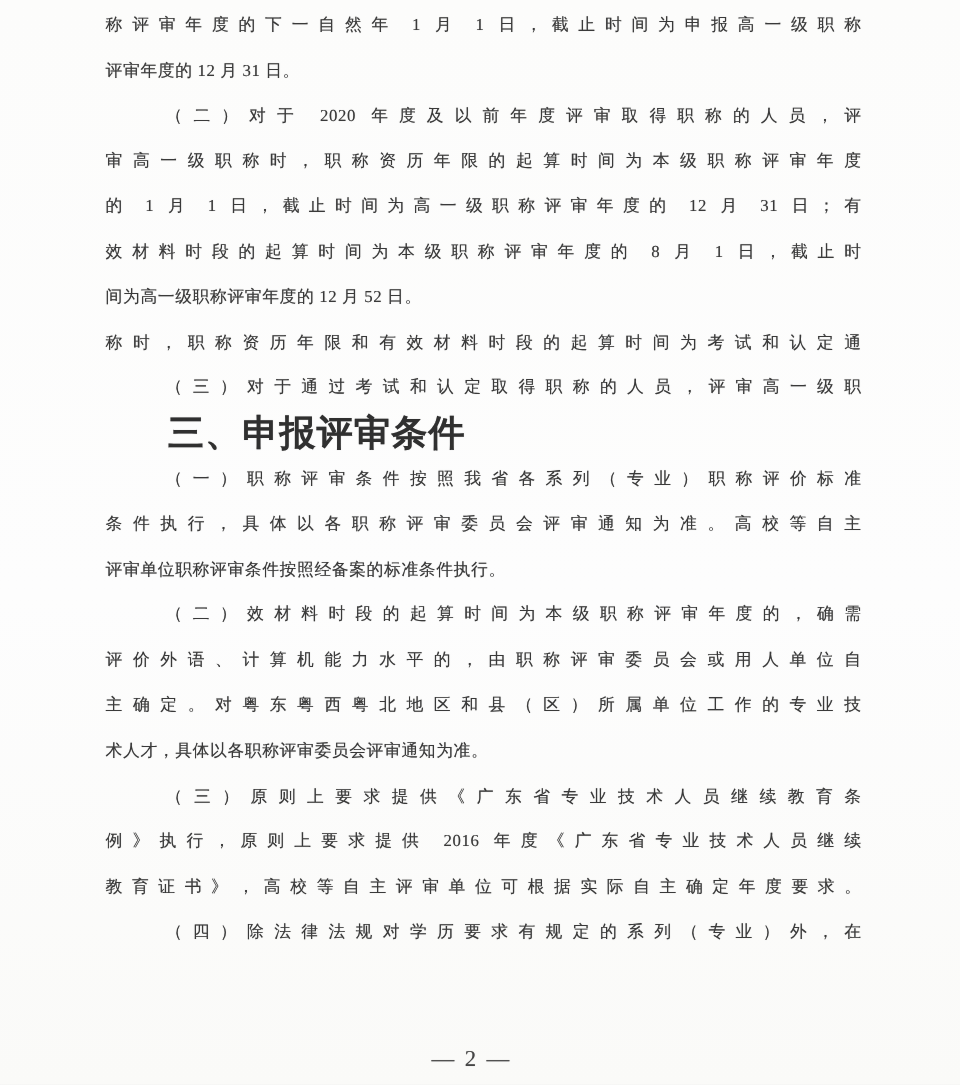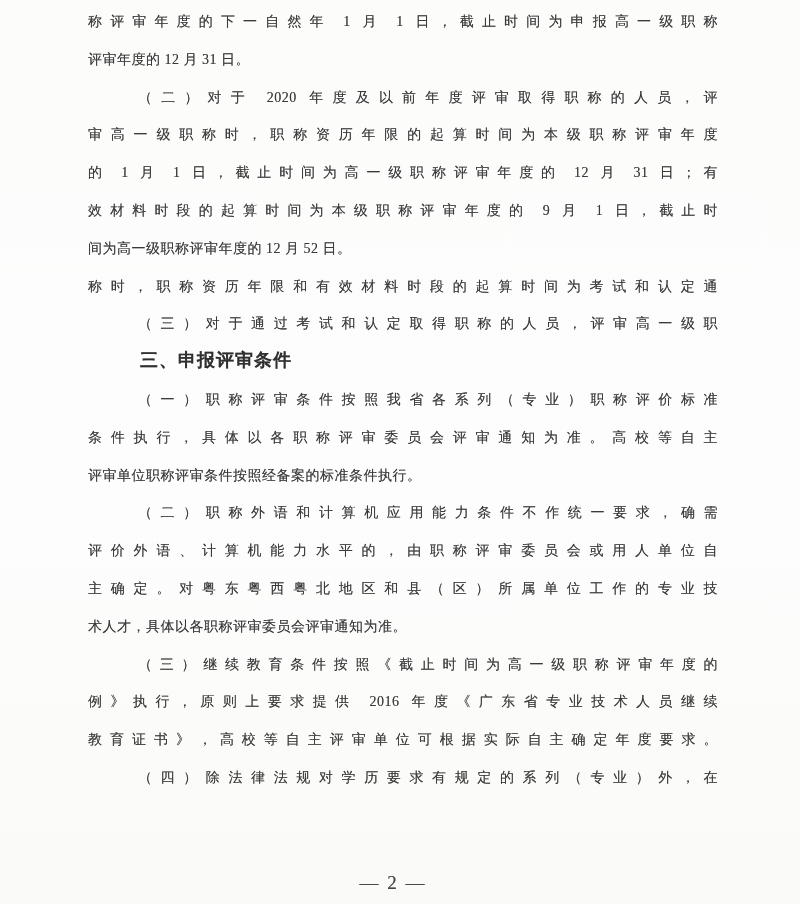--- a/index.html
+++ b/index.html
@@ -32,23 +32,23 @@
     text-shadow: 0 0 0.6px rgba(60,60,60,0.55);
   }
   .line.justify {
     white-space: normal;
     text-align: justify;
     text-align-last: justify;
     text-justify: inter-character;
   }
   .line.indent { padding-left: 50px; }
   .line.heading {
-    font-family: Liberation Mono, monospace;
+    font-family: Liberation Serif, serif;
     font-weight: 700;
-    font-size: 18px;
+    font-size: 30px;
     letter-spacing: 1px;
     padding-left: 52px;
     color: #303030;
   }
   .footer {
     position: absolute;
     left: 0;
     top: 872px;
     width: 786px;       
     text-align: center;
@@ -61,33 +61,33 @@
 </head>
 <body>
 
 <div class="page">
   <div class="doc-body" id="doc-body">
       <div class="line justify">称评审年度的下一自然年 1 月 1 日，截止时间为申报高一级职称</div>
       <div class="line">评审年度的 12 月 31 日。</div>
       <div class="line indent justify">（二）对于 2020 年度及以前年度评审取得职称的人员，评</div>
       <div class="line justify">审高一级职称时，职称资历年限的起算时间为本级职称评审年度</div>
       <div class="line justify">的 1 月 1 日，截止时间为高一级职称评审年度的 12 月 31 日；有</div>
-      <div class="line justify">效材料时段的起算时间为本级职称评审年度的 9 月 1 日，截止时</div>
+      <div class="line justify">效材料时段的起算时间为本级职称评审年度的 8 月 1 日，截止时</div>
       <div class="line">间为高一级职称评审年度的 12 月 52 日。</div>
       <div class="line justify">称时，职称资历年限和有效材料时段的起算时间为考试和认定通</div>
       <div class="line indent justify">（三）对于通过考试和认定取得职称的人员，评审高一级职</div>
       <div class="line indent heading">三、申报评审条件</div>
       <div class="line indent justify">（一）职称评审条件按照我省各系列（专业）职称评价标准</div>
       <div class="line justify">条件执行，具体以各职称评审委员会评审通知为准。高校等自主</div>
       <div class="line">评审单位职称评审条件按照经备案的标准条件执行。</div>
-      <div class="line indent justify">（二）职称外语和计算机应用能力条件不作统一要求，确需</div>
+      <div class="line indent justify">（二）效材料时段的起算时间为本级职称评审年度的，确需</div>
       <div class="line justify">评价外语、计算机能力水平的，由职称评审委员会或用人单位自</div>
       <div class="line justify">主确定。对粤东粤西粤北地区和县（区）所属单位工作的专业技</div>
       <div class="line">术人才，具体以各职称评审委员会评审通知为准。</div>
-      <div class="line indent justify">（三）继续教育条件按照《截止时间为高一级职称评审年度的</div>
+      <div class="line indent justify">（三）原则上要求提供《广东省专业技术人员继续教育条</div>
       <div class="line justify">例》执行，原则上要求提供 2016 年度《广东省专业技术人员继续</div>
       <div class="line justify">教育证书》，高校等自主评审单位可根据实际自主确定年度要求。</div>
       <div class="line indent justify">（四）除法律法规对学历要求有规定的系列（专业）外，在</div>
     </div>
   <div class="footer">
     <span>— 2 —</span>
   </div>
 </div>
 
 </body></html>

